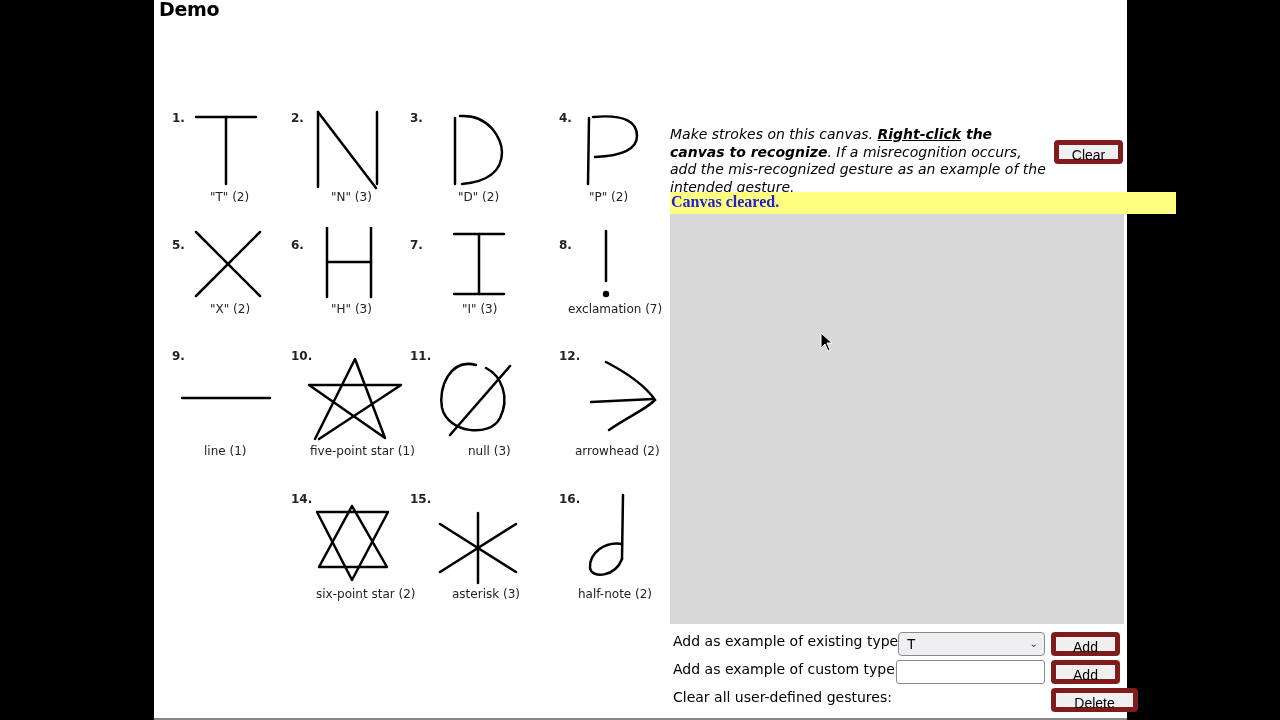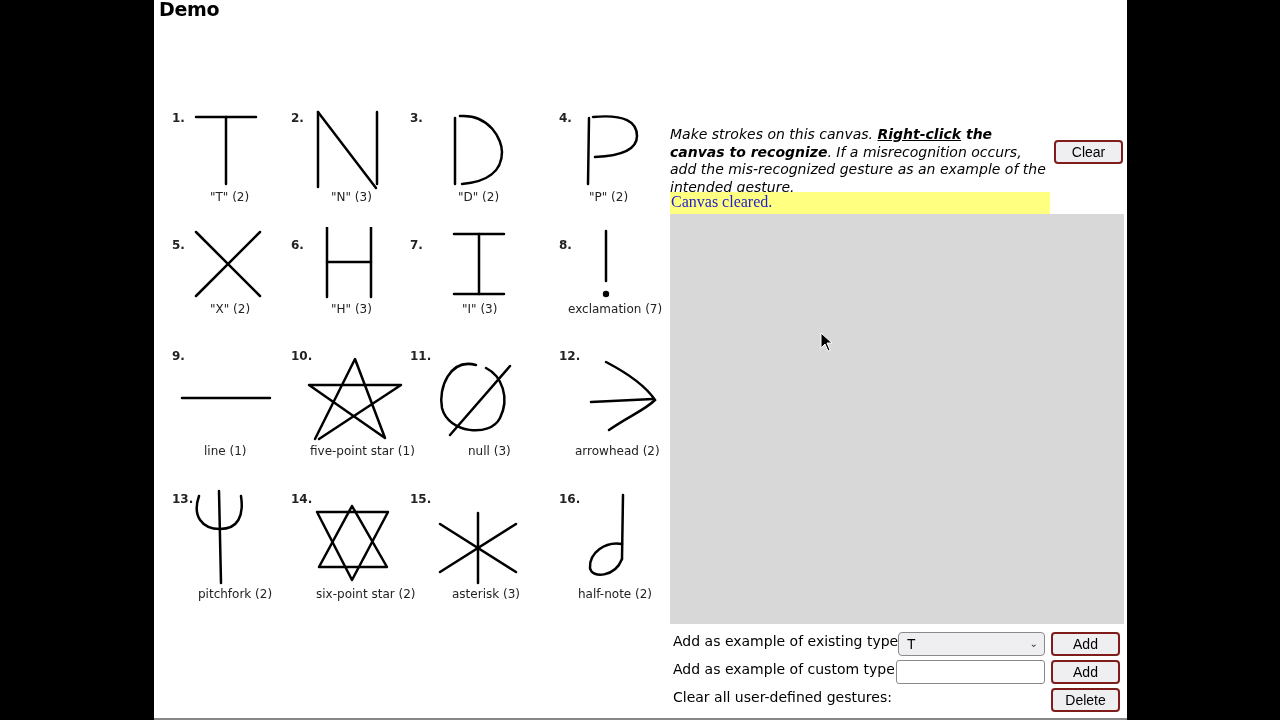--- a/index.html
+++ b/index.html
@@ -25,26 +25,26 @@
   .cell svg { position: absolute; left: 0; top: 0; }
   .cell .cap { position: absolute; top: 90px; font-size: 12px; color: #222; white-space: nowrap; text-align: center; }
 
   .instructions {
     position: absolute; left: 516px; top: 126px; width: 380px; font-size: 14px; line-height: 17.5px; font-style: italic; color: #000;
   }
   .instructions b { font-weight: bold; }
   .instructions u { font-weight: bold; text-decoration: underline; }
 
   .btn {
-    position: absolute; background: #efeff2; border: 2px solid #7f1d1d; border-radius: 4px; font-size: 14px;
+    position: absolute; background: #efeff2; border: 5px solid #7f1d1d; border-radius: 4px; font-size: 14px;
     font-family: "Liberation Sans", sans-serif; color: #000; text-align: center; line-height: 20px; box-sizing: border-box; cursor: default;
   }
   .status {
-    position: absolute; left: 516px; top: 192px; width: 380px; height: 22px; background: #ffff80;
-    color: #2222cc; font-family: "Liberation Serif", serif; font-size: 16px; line-height: 19px; padding-left: 1px; box-sizing: border-box;
+    position: absolute; left: 516px; top: 192px; width: 506px; height: 22px; background: #ffff80;
+    color: #2222cc; font-family: "Liberation Serif", serif; font-size: 16px; line-height: 19px; padding-left: 1px; box-sizing: border-box; font-weight: bold;
   }
   .canvas {
     position: absolute; left: 516px; top: 214px; width: 454px; height: 410px; background: #d8d8d8;
   }
   .cursor { position: absolute; left: 666px; top: 332px; }
   .form-label { position: absolute; left: 519px; font-size: 14px; color: #000; }
   .select {
     position: absolute; left: 744px; top: 632px; width: 147px; height: 24px; box-sizing: border-box;
     border: 1px solid #8a8a8a; border-radius: 4px; background: #efeff2; font-size: 14px; line-height: 22px; padding-left: 8px;
     font-family: "Liberation Sans", sans-serif;
@@ -180,30 +180,20 @@
       <span class="num">12.</span>
       <svg width="125" height="110">
         <g stroke="#000" stroke-width="2.5" fill="none" stroke-linecap="round">
           <path d="M 32 64 L 94 61"></path>
           <path d="M 47 24 C 70 36, 88 50, 96 62 C 86 72, 70 78, 50 92"></path>
         </g>
       </svg>
       <span class="cap" style="left:16px;top:106px;">arrowhead (2)</span>
     </div>
 
-    <div class="cell" style="left:18px;top:381px;">
-      <span class="num">13.</span>
-      <svg width="125" height="110">
-        <g stroke="#000" stroke-width="2.5" fill="none" stroke-linecap="round">
-          <path d="M 27 15 C 20 35, 30 48, 48 48 C 66 48, 72 35, 69 15"></path>
-          <line x1="47" y1="10" x2="49" y2="102"></line>
-        </g>
-      </svg>
-      <span class="cap" style="left:26px;top:106px;">pitchfork (2)</span>
-    </div>
     <div class="cell" style="left:137px;top:381px;">
       <span class="num">14.</span>
       <svg width="125" height="110">
         <g stroke="#000" stroke-width="2.5" fill="none" stroke-linecap="round" stroke-linejoin="round">
           <path d="M 26 31 L 97 31 L 61 99 L 26 31"></path>
           <path d="M 61 25 L 96 86 L 28 86 L 61 25"></path>
         </g>
       </svg>
       <span class="cap" style="left:25px;top:106px;">six-point star (2)</span>
     </div>
@@ -248,14 +238,14 @@
     <span>T</span>
     <span class="chev">⌄</span>
   </div>
   <div class="btn" style="left:897px;top:632px;width:69px;height:24px;">Add</div>
 
   <div class="form-label" style="top:661px;">Add as example of custom type:</div>
   <input class="textinput" type="text" value="" style="">
   <div class="btn" style="left:897px;top:660px;width:69px;height:24px;">Add</div>
 
   <div class="form-label" style="top:689px;">Clear all user-defined gestures:</div>
-  <div class="btn" style="left:897px;top:688px;width:69px;height:24px;">Delete</div>
+  <div class="btn" style="left:897px;top:688px;width:87px;height:24px;">Delete</div>
 </div>
 
 </body></html>

